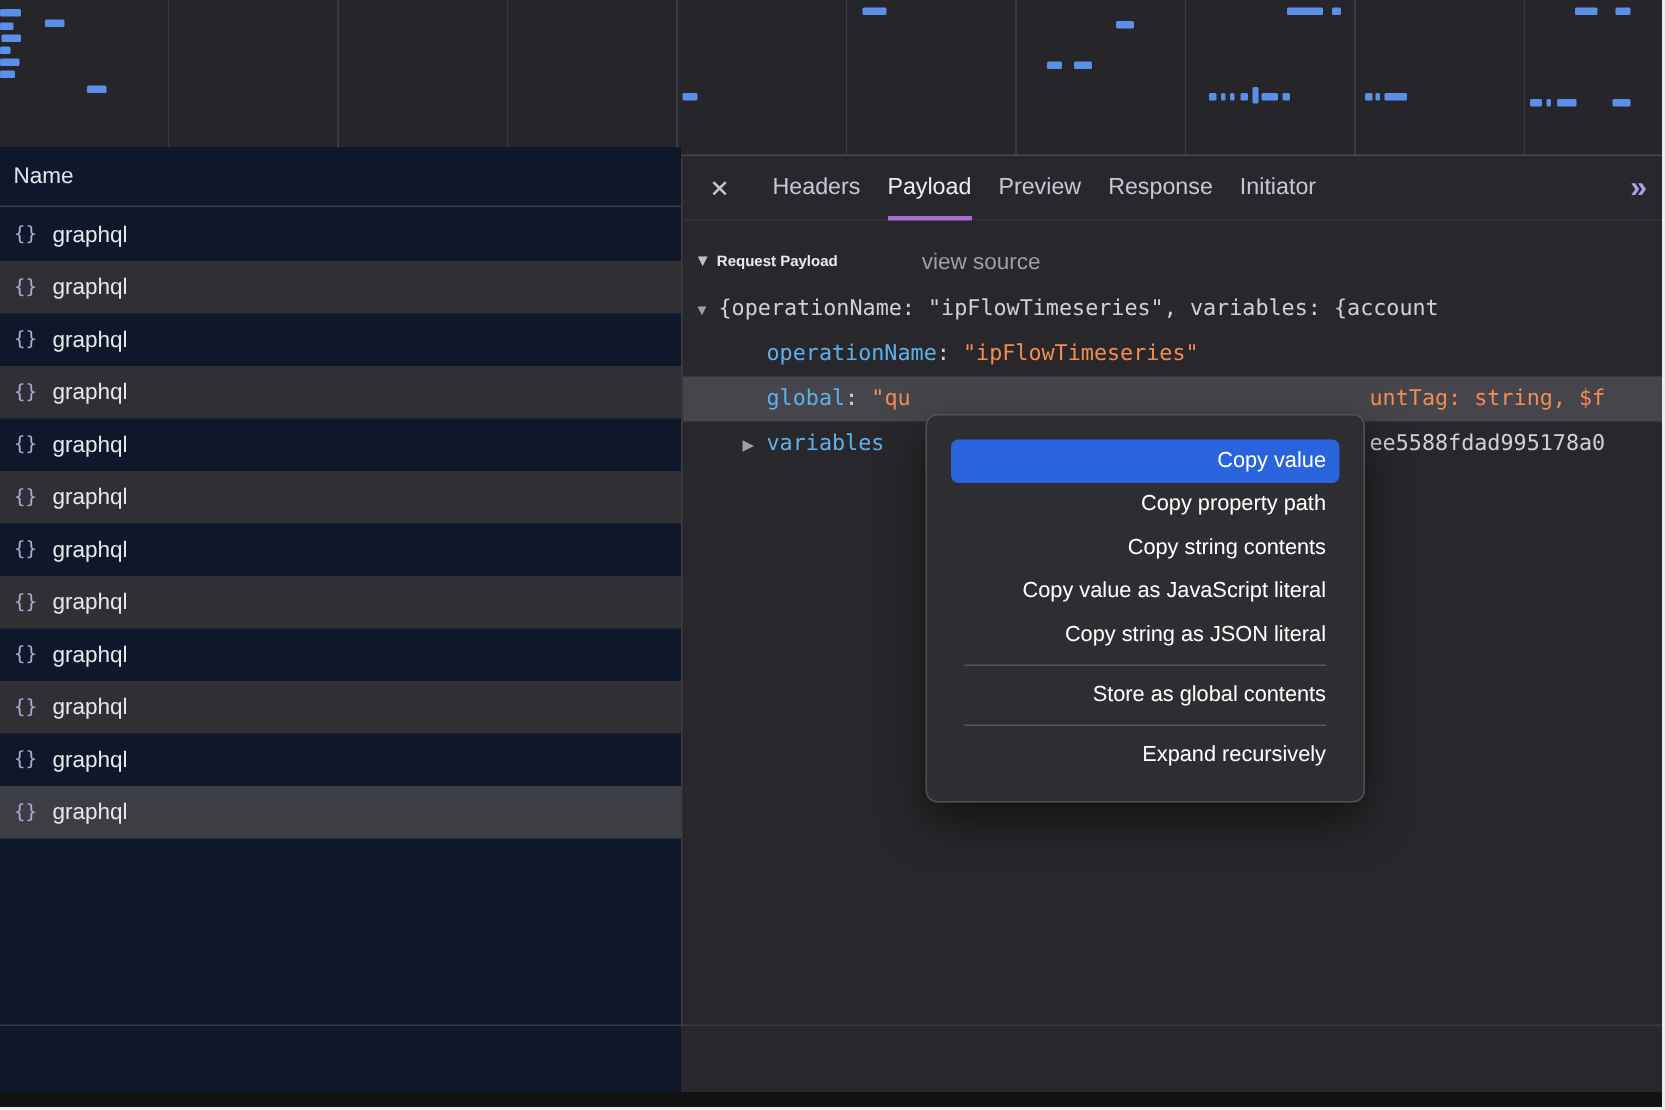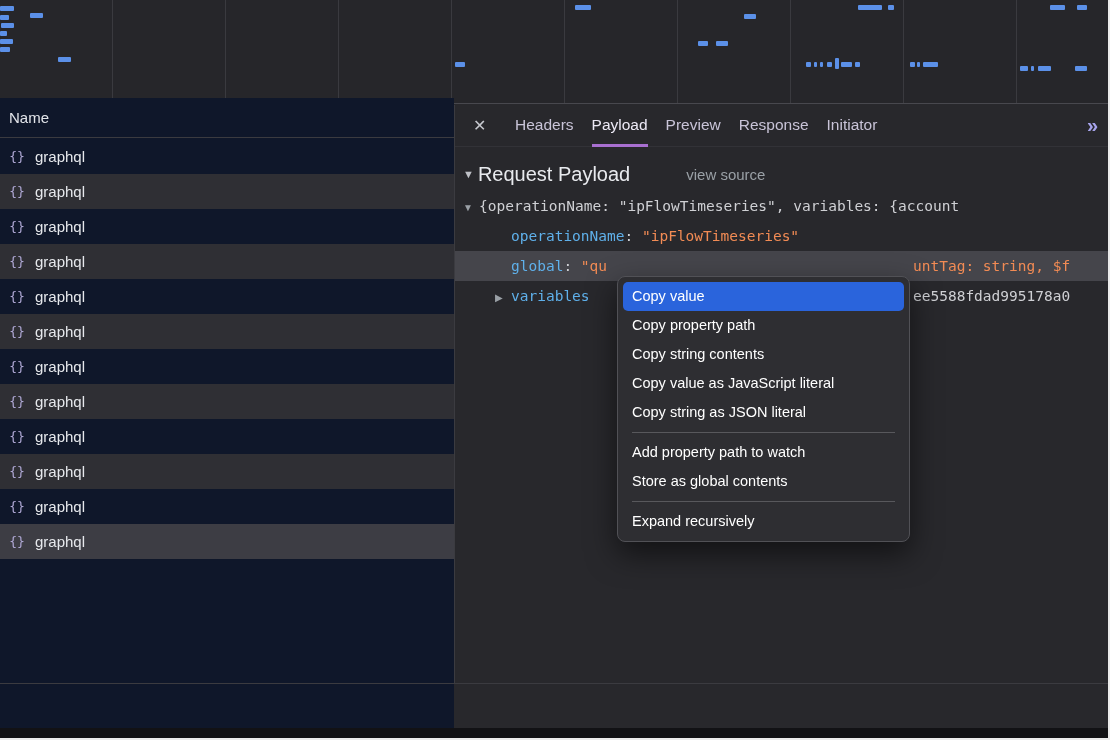--- a/index.html
+++ b/index.html
@@ -46,39 +46,40 @@
   .tabs-row { display:flex; align-items:center; height:42px; padding-left:18px; border-bottom:1px solid #323237; }
   .close-btn { width:22px; font-size:16px; color:#c6c8ce; cursor:pointer; }
   .tabs { display:flex; gap:18px; margin-left:20px; height:42px; }
   .tab { line-height:39px; font-size:15.5px; color:#c9c4d8; cursor:pointer; border-bottom:3px solid transparent; }
   .tab.active { color:#ece9f5; border-bottom-color:#a86fd0; }
   .more-btn { margin-left:auto; margin-right:12px; font-size:20px; font-weight:bold; color:#a7a4ec; cursor:pointer; }
 
   .payload { padding-top:10px; }
   .section-row { display:flex; align-items:center; height:34px; padding-left:8px; }
   .tri { color:#bfc1c7; font-size:11px; margin-right:4px; }
-  .section-title { font-size:20px; font-weight:normal; color:#e8eaee; }
+  .section-title { font-size:10px; font-weight:bold; color:#e8eaee; }
   .view-source { margin-left:56px; font-size:15px; color:#9aa0a6; cursor:pointer; }
 
   .tree { font-family:"DejaVu Sans Mono", monospace; font-size:14.5px; }
   .tree-row { position:relative; height:30px; line-height:30px; white-space:nowrap; overflow:hidden; padding-left:56px; }
   .tree-row.preview { padding-left:24px; }
   .tree-row.selected { background:#45454b; }
   .tri-inline { display:inline-block; width:16px; margin-left:-16px; color:#9aa0a6; font-size:10px; font-family:"Liberation Sans", sans-serif; }
   .key  { color:#5fb0ea; }
   .gray { color:#cfd0d4; }
   .str  { color:#f28b54; }
   .frag { position:absolute; left:458px; top:0; }
 
   
   .context-menu {
     position:absolute; left:617px; top:276px; width:293px;
     background:#2e2e32; border:1px solid #515156; border-radius:8px;
-    padding:5px; z-index:50;
+    padding:16px; z-index:50;
     box-shadow:0 12px 30px rgba(0,0,0,0.55);
+    text-align:right;
   }
   .menu-item {
     height:29px; line-height:29px; padding:0 9px; border-radius:5px;
     font-size:14.5px; color:#ffffff; cursor:default;
   }
   .menu-item.hl { background:#2a64dc; color:#ffffff; }
   .menu-sep { height:1px; background:#58585c; margin:5px 9px; }
 </style>
 </head>
 <body>
@@ -219,21 +220,20 @@
   <div class="h-line"></div>
   <div class="bottom-band"></div>
 
   <div class="context-menu">
       <div class="menu-item hl">Copy value</div>
       <div class="menu-item">Copy property path</div>
       <div class="menu-item">Copy string contents</div>
       <div class="menu-item">Copy value as JavaScript literal</div>
       <div class="menu-item">Copy string as JSON literal</div>
       <div class="menu-sep"></div>
-      <div class="menu-item">Add property path to watch</div>
       <div class="menu-item">Store as global contents</div>
       <div class="menu-sep"></div>
       <div class="menu-item">Expand recursively</div>
     </div>
 
   <div class="edge-right"></div>
   <div class="edge-bottom"></div>
 </div>
 
 </body></html>

